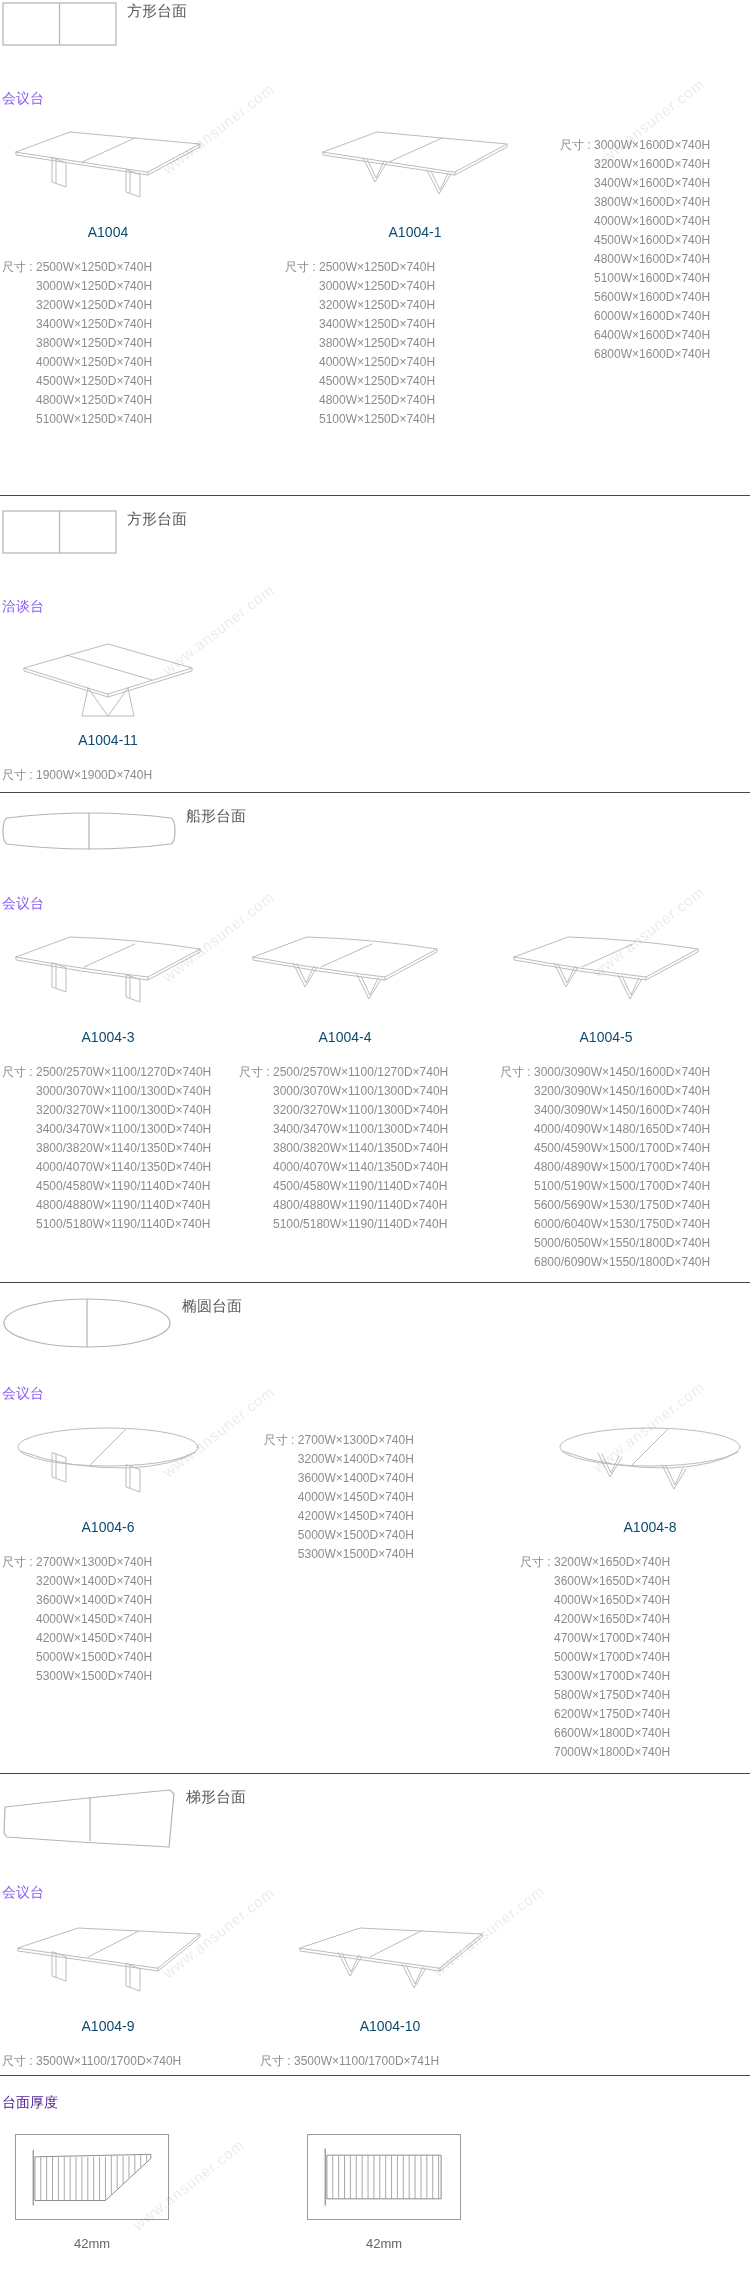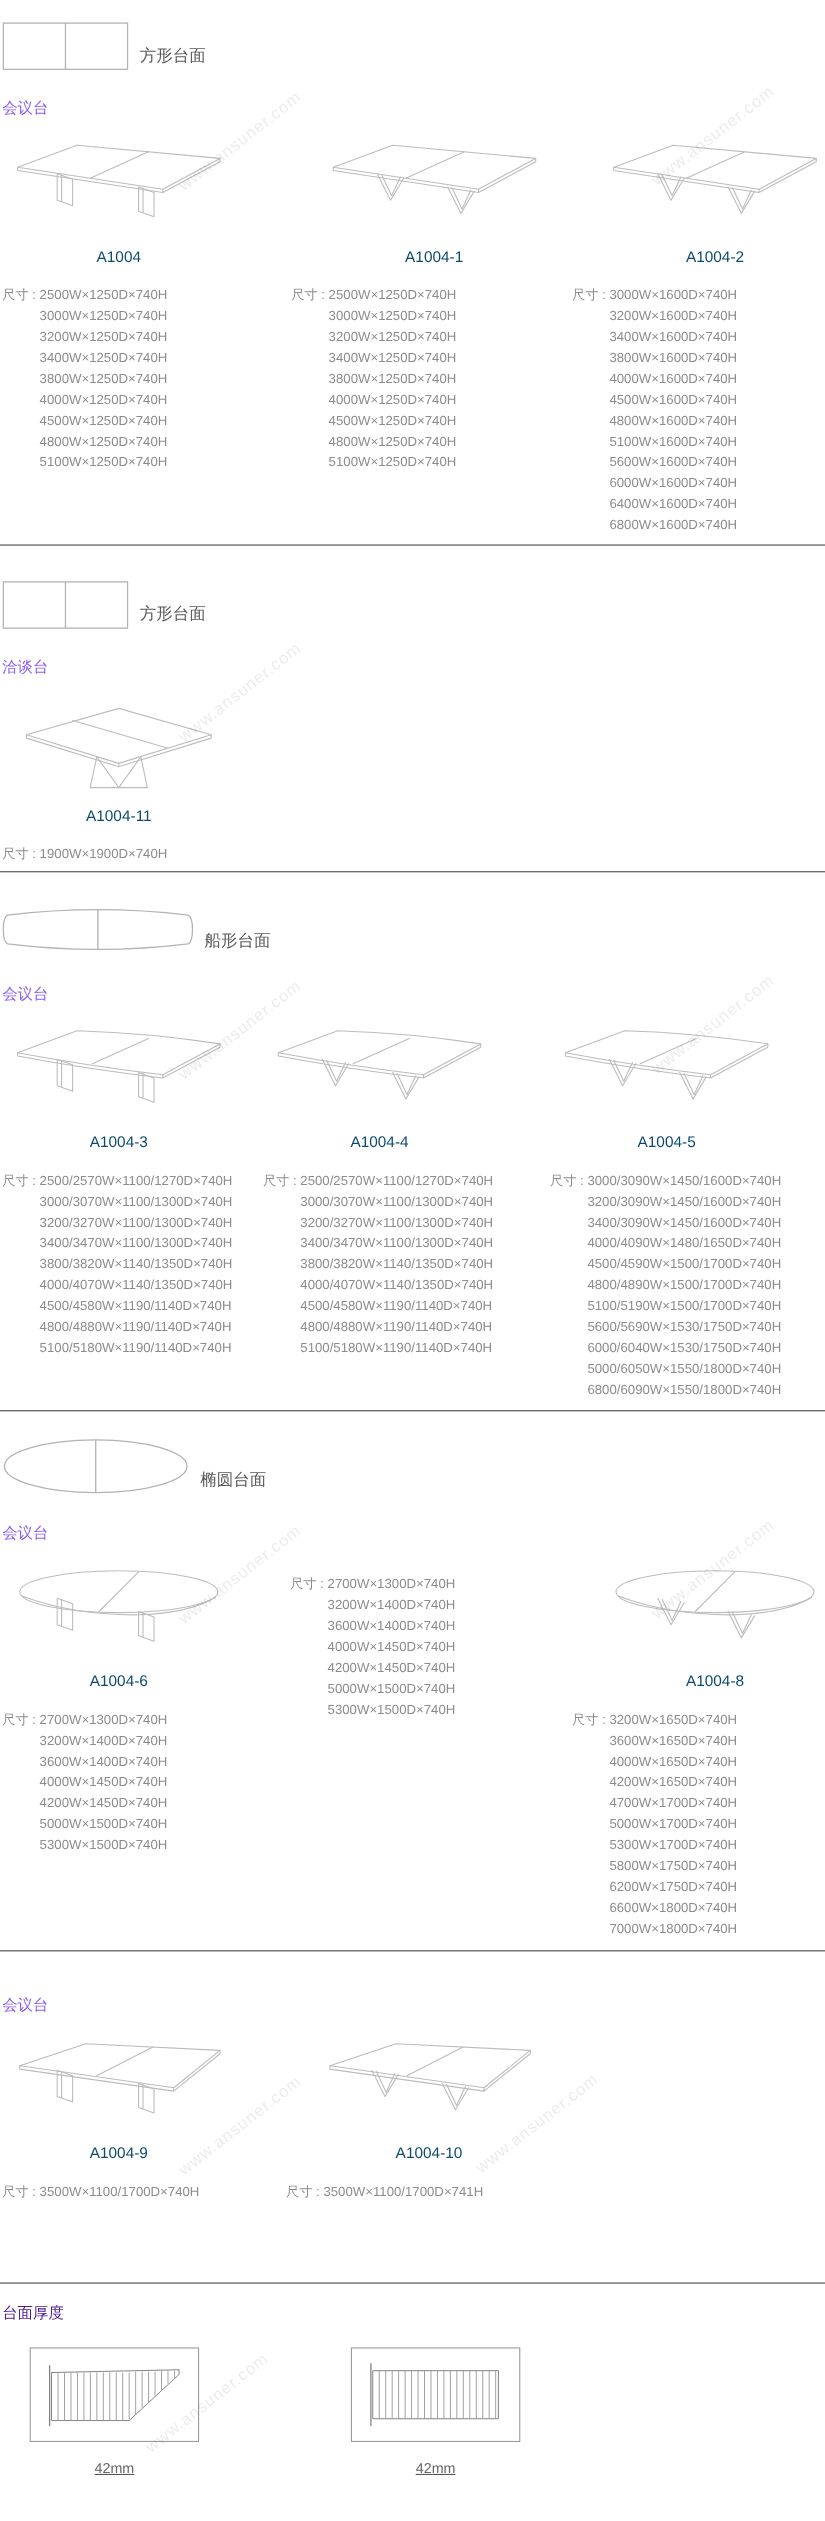--- a/index.html
+++ b/index.html
@@ -7,21 +7,21 @@
        font-family:"Liberation Sans","DejaVu Sans",sans-serif;color:#595959;}
   section{position:relative;box-sizing:border-box;padding:2px 0 0 2px;}
   section.bordered{border-top:1px solid #474747;padding-top:14px;}
   .s1{height:495px;}
   .s2{height:297px;}
   .s3{height:490px;}
   .s4{height:491px;}
   .s5{height:302px;}
   .s6{height:217px;}
 
-  .shape-head{display:flex;align-items:flex-end;gap:10px;height:62px;}
+  .shape-head{display:flex;gap:10px;height:62px;}
   .shape-head svg{stroke:#b3b3b3;fill:none;stroke-width:1.2;}
   .shape-label{font-size:15px;color:#5a5a5a;padding-bottom:4px;}
 
   .category{font-size:14px;color:#8b5cf6;margin-top:26px;}
 
   .products{display:flex;margin-top:10px;}
   .product{box-sizing:border-box;}
   
   .s1 .product:nth-child(1){width:283px;}
   .s1 .product:nth-child(2){width:275px;}
@@ -35,21 +35,21 @@
   .table-art{stroke:#bcbcbc;fill:none;stroke-width:1;stroke-linejoin:round;stroke-linecap:round;}
   .code{font-size:14px;color:#0c4a6e;margin-top:2px;}
   .dims{display:flex;margin-top:18px;font-size:12px;line-height:19px;color:#8c8c8c;white-space:nowrap;}
   .dims .prefix{white-space:pre;}
 
   .wm{position:absolute;font-size:15px;letter-spacing:1px;color:rgba(60,60,60,0.10);
       transform:rotate(-38deg);pointer-events:none;}
 
   
   .thick-label{font-size:14px;color:#4c1d95;margin-top:4px;}
-  .thick-row{display:flex;margin-top:22px;margin-left:25px;gap:138px;text-decoration:underline;}
+  .thick-row{display:flex;margin-top:22px;margin-left:13px;gap:138px;}
   .thick-item{text-align:center;}
   .thick-box{width:152px;height:84px;border:1px solid #9a9a9a;display:flex;align-items:center;justify-content:center;}
   .thick-box svg{stroke:#787878;fill:none;stroke-width:1;}
   .thick-value{font-size:13px;color:#666;margin-top:16px;}
 </style>
 </head>
 <body>
 
 <svg width="0" height="0" style="position:absolute" aria-hidden="true">
   <defs>
@@ -145,27 +145,20 @@
             <div>3400W×1250D×740H</div>
             <div>3800W×1250D×740H</div>
             <div>4000W×1250D×740H</div>
             <div>4500W×1250D×740H</div>
             <div>4800W×1250D×740H</div>
             <div>5100W×1250D×740H</div>
           </div>
       </div>
     </div>
     <div class="product shift">
-      <div class="artbox">
-        <svg class="table-art" width="200" height="100">
-            <use href="#t-rect"></use>
-            <use href="#l-vee"></use>
-          </svg>
-        <div class="code">A1004-2</div>
-      </div>
       <div class="dims">
         <span class="prefix">尺寸 : </span>
         <div>
             <div>3000W×1600D×740H</div>
             <div>3200W×1600D×740H</div>
             <div>3400W×1600D×740H</div>
             <div>3800W×1600D×740H</div>
             <div>4000W×1600D×740H</div>
             <div>4500W×1600D×740H</div>
             <div>4800W×1600D×740H</div>
@@ -364,20 +357,27 @@
             <div>6200W×1750D×740H</div>
             <div>6600W×1800D×740H</div>
             <div>7000W×1800D×740H</div>
           </div>
       </div>
     </div>
   </div>
 </section>
 
 <section class="s5 bordered">
+  <div class="shape-head" style="height:70px">
+    <svg width="174" height="62" viewBox="0 0 174 62">
+      <path d="M3 19 Q82 10 168 2 L172 6 L167 59 Q85 55 5 49 L2 45 Z"></path>
+      <path d="M88 9 V53"></path>
+    </svg>
+    <span class="shape-label">梯形台面</span>
+  </div>
   <div class="category">会议台</div>
   <div class="wm" style="left:150px;top:150px">www.ansuner.com</div>
   <div class="wm" style="left:420px;top:148px">www.ansuner.com</div>
   <div class="products">
     <div class="product">
       <div class="artbox">
         <svg class="table-art" width="200" height="100">
             <use href="#t-trap"></use>
             <use href="#l-panel"></use>
           </svg>

